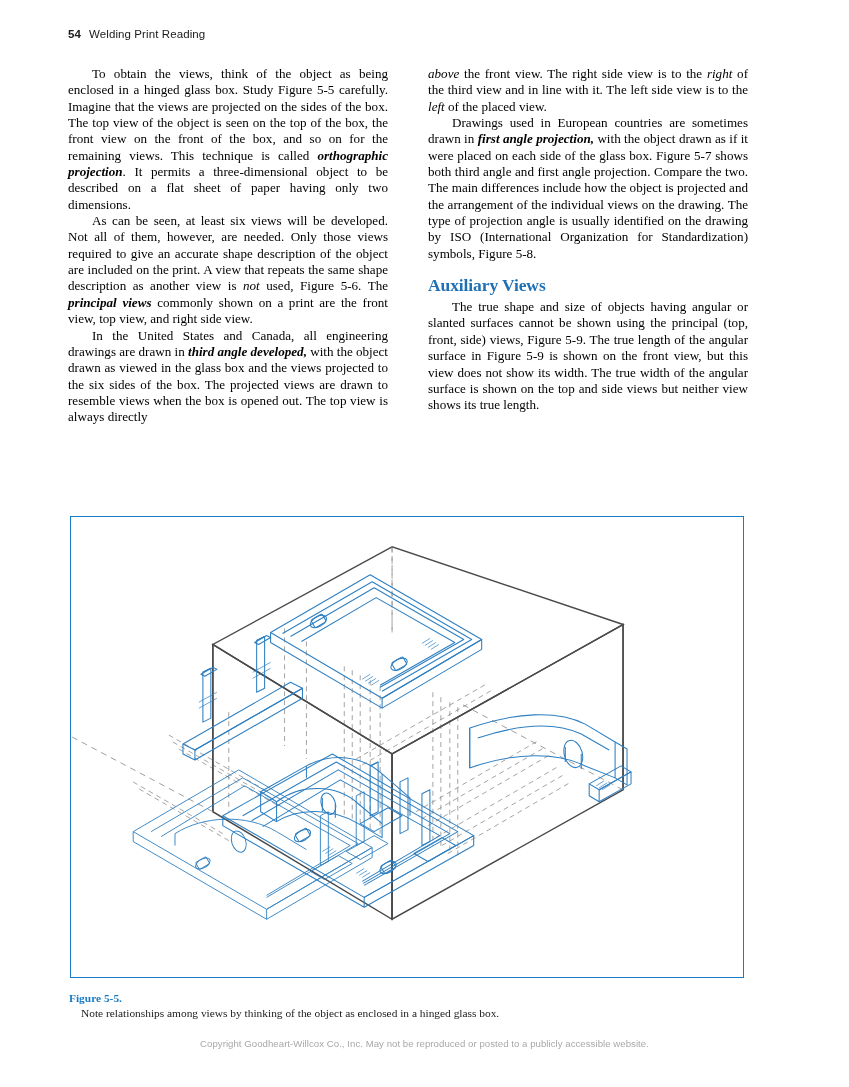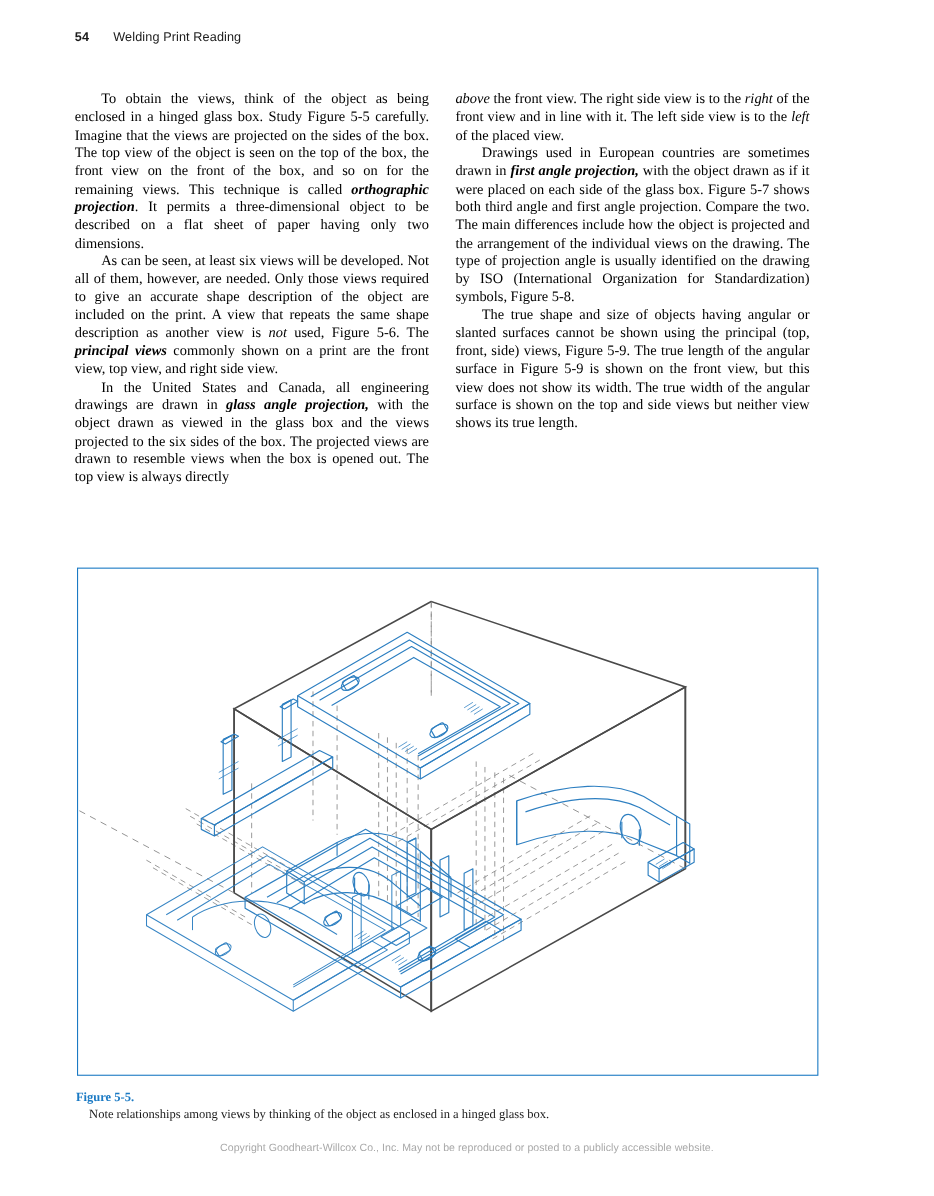--- a/index.html
+++ b/index.html
@@ -21,31 +21,31 @@
     position: absolute;
     left: 68px;
     top: 28px;
     font-family: "Liberation Sans", sans-serif;
     font-size: 11.5px;
     color: #1a1a1a;
     letter-spacing: 0.1px;
   }
   #running-head .folio {
     font-weight: bold;
-    margin-right: 22px;
+    margin-right: 8px;
   }
 
   
   #body-columns {
     position: absolute;
     left: 68px;
-    top: 82px;
+    top: 66px;
     width: 680px;
     display: flex;
-    gap: 24px;
+    gap: 40px;
   }
   .column {
     width: 322px;
   }
   .para {
     font-size: 13.1px;
     line-height: 16.35px;
     text-align: justify;
     text-justify: inter-word;
     margin: 0;
@@ -126,26 +126,27 @@
 
 <div id="running-head">
   <span class="folio">54</span><span>Welding Print Reading</span>
 </div>
 
 <div id="body-columns">
 
   <div class="column">
     <p class="para"><span>To obtain the views, think of the object as being enclosed in a hinged glass box. Study Figure 5-5 carefully. Imagine that the views are projected on the sides of the box. The top view of the object is seen on the top of the box, the front view on the front of the box, and so on for the remaining views. This technique is called </span><span class="bi">orthographic projection</span><span>. It permits a three-dimensional object to be described on a flat sheet of paper having only two dimensions.</span></p>
     <p class="para"><span>As can be seen, at least six views will be developed. Not all of them, however, are needed. Only those views required to give an accurate shape description of the object are included on the print. A view that repeats the same shape description as another view is </span><i>not</i><span> used, Figure 5-6. The </span><span class="bi">principal views</span><span> commonly shown on a print are the front view, top view, and right side view.</span></p>
-    <p class="para"><span>In the United States and Canada, all engineering drawings are drawn in </span><span class="bi">glass angle projection,</span><span> with the object drawn as viewed in the glass box and the views projected to the six sides of the box. The projected views are drawn to resemble views when the box is opened out. The top view is always directly</span></p>
+    <p class="para"><span>In the United States and Canada, all engineering drawings are drawn in </span><span class="bi">third angle developed,</span><span> with the object drawn as viewed in the glass box and the views projected to the six sides of the box. The projected views are drawn to resemble views when the box is opened out. The top view is always directly</span></p>
   </div>
 
   <div class="column">
-    <p class="para no-indent"><i>above</i><span> the front view. The right side view is to the </span><i>right</i><span> of the front view and in line with it. The left side view is to the </span><i>left</i><span> of the placed view.</span></p>
+    <p class="para no-indent"><i>above</i><span> the front view. The right side view is to the </span><i>right</i><span> of the third view and in line with it. The left side view is to the </span><i>left</i><span> of the placed view.</span></p>
     <p class="para tight"><span>Drawings used in European countries are sometimes drawn in </span><span class="bi">first angle projection,</span><span> with the object drawn as if it were placed on each side of the glass box. Figure 5-7 shows both third angle and first angle projection. Compare the two. The main differences include how the object is projected and the arrangement of the individual views on the drawing. The type of projection angle is usually identified on the drawing by ISO (International Organization for Standardization) symbols, Figure 5-8.</span></p>
+    <h2 class="section-head">Auxiliary Views</h2>
     <p class="para"><span>The true shape and size of objects having angular or slanted surfaces cannot be shown using the principal (top, front, side) views, Figure 5-9. The true length of the angular surface in Figure 5-9 is shown on the front view, but this view does not show its width. The true width of the angular surface is shown on the top and side views but neither view shows its true length.</span></p>
   </div>
 
 </div>
 
 <div id="figure-frame">
   <svg id="figure-svg" viewBox="0 0 674 462" preserveAspectRatio="xMidYMid meet">
 
     <defs>
       <g id="ribbed-bar">

